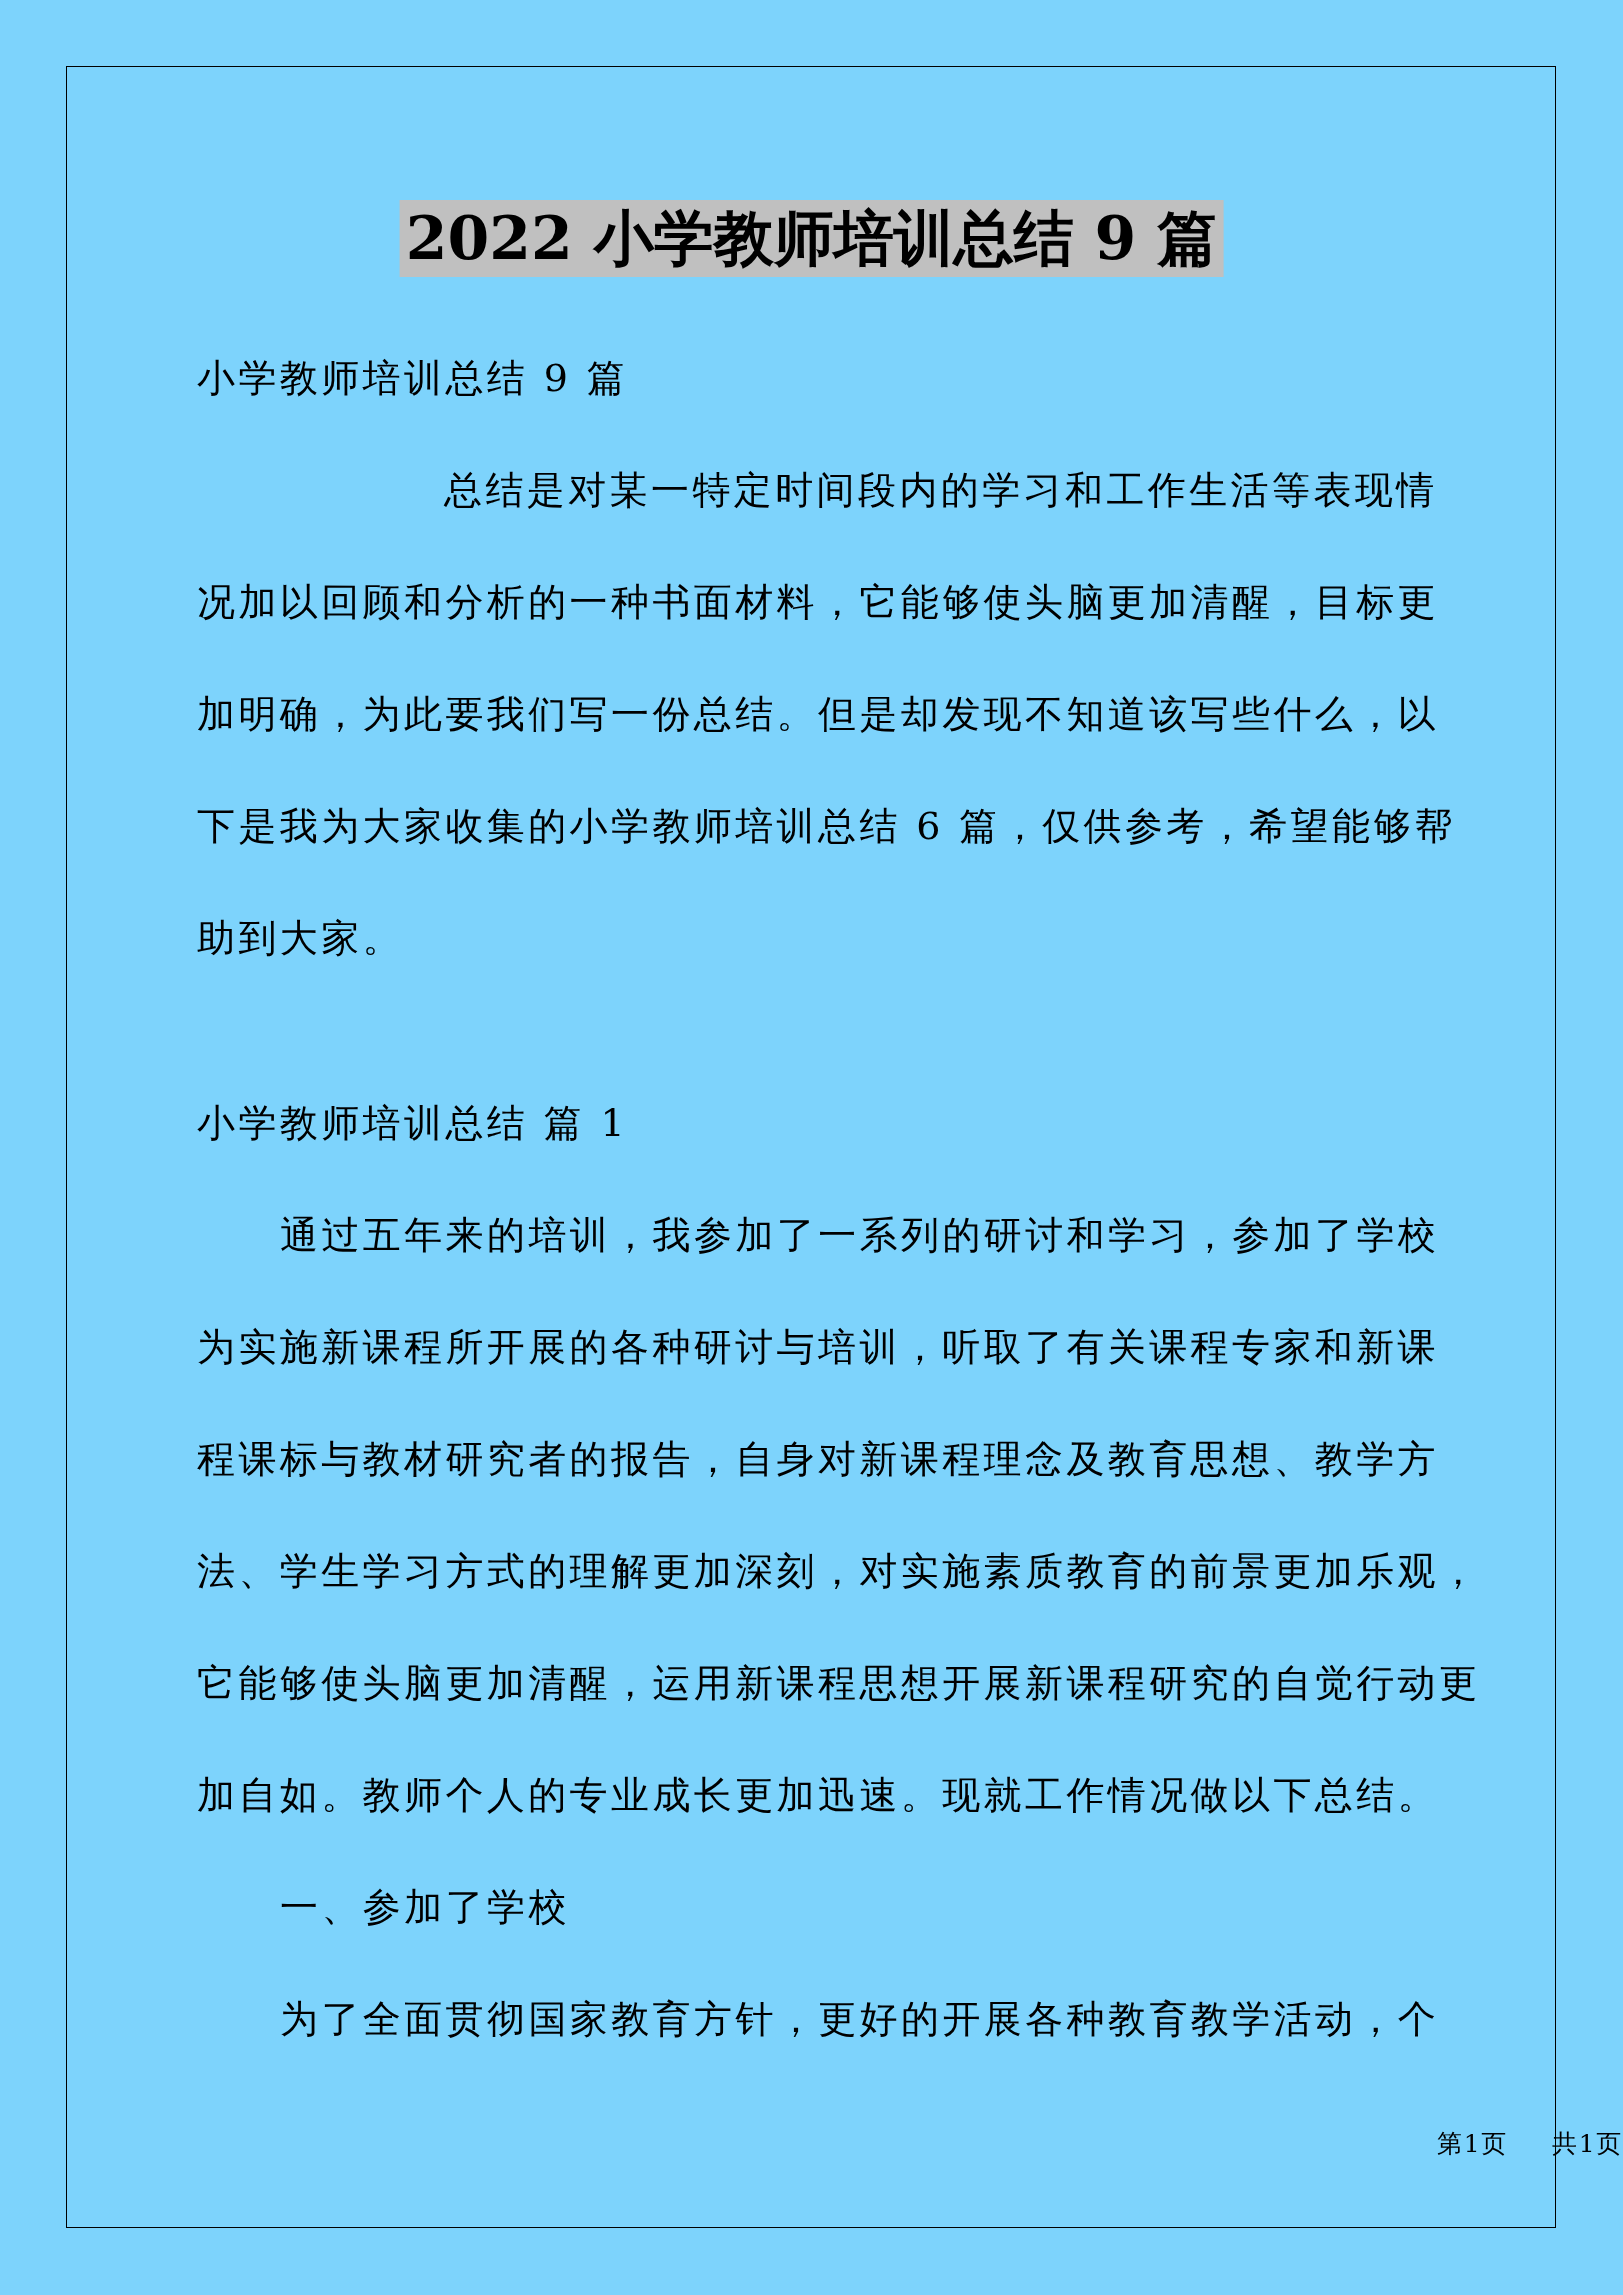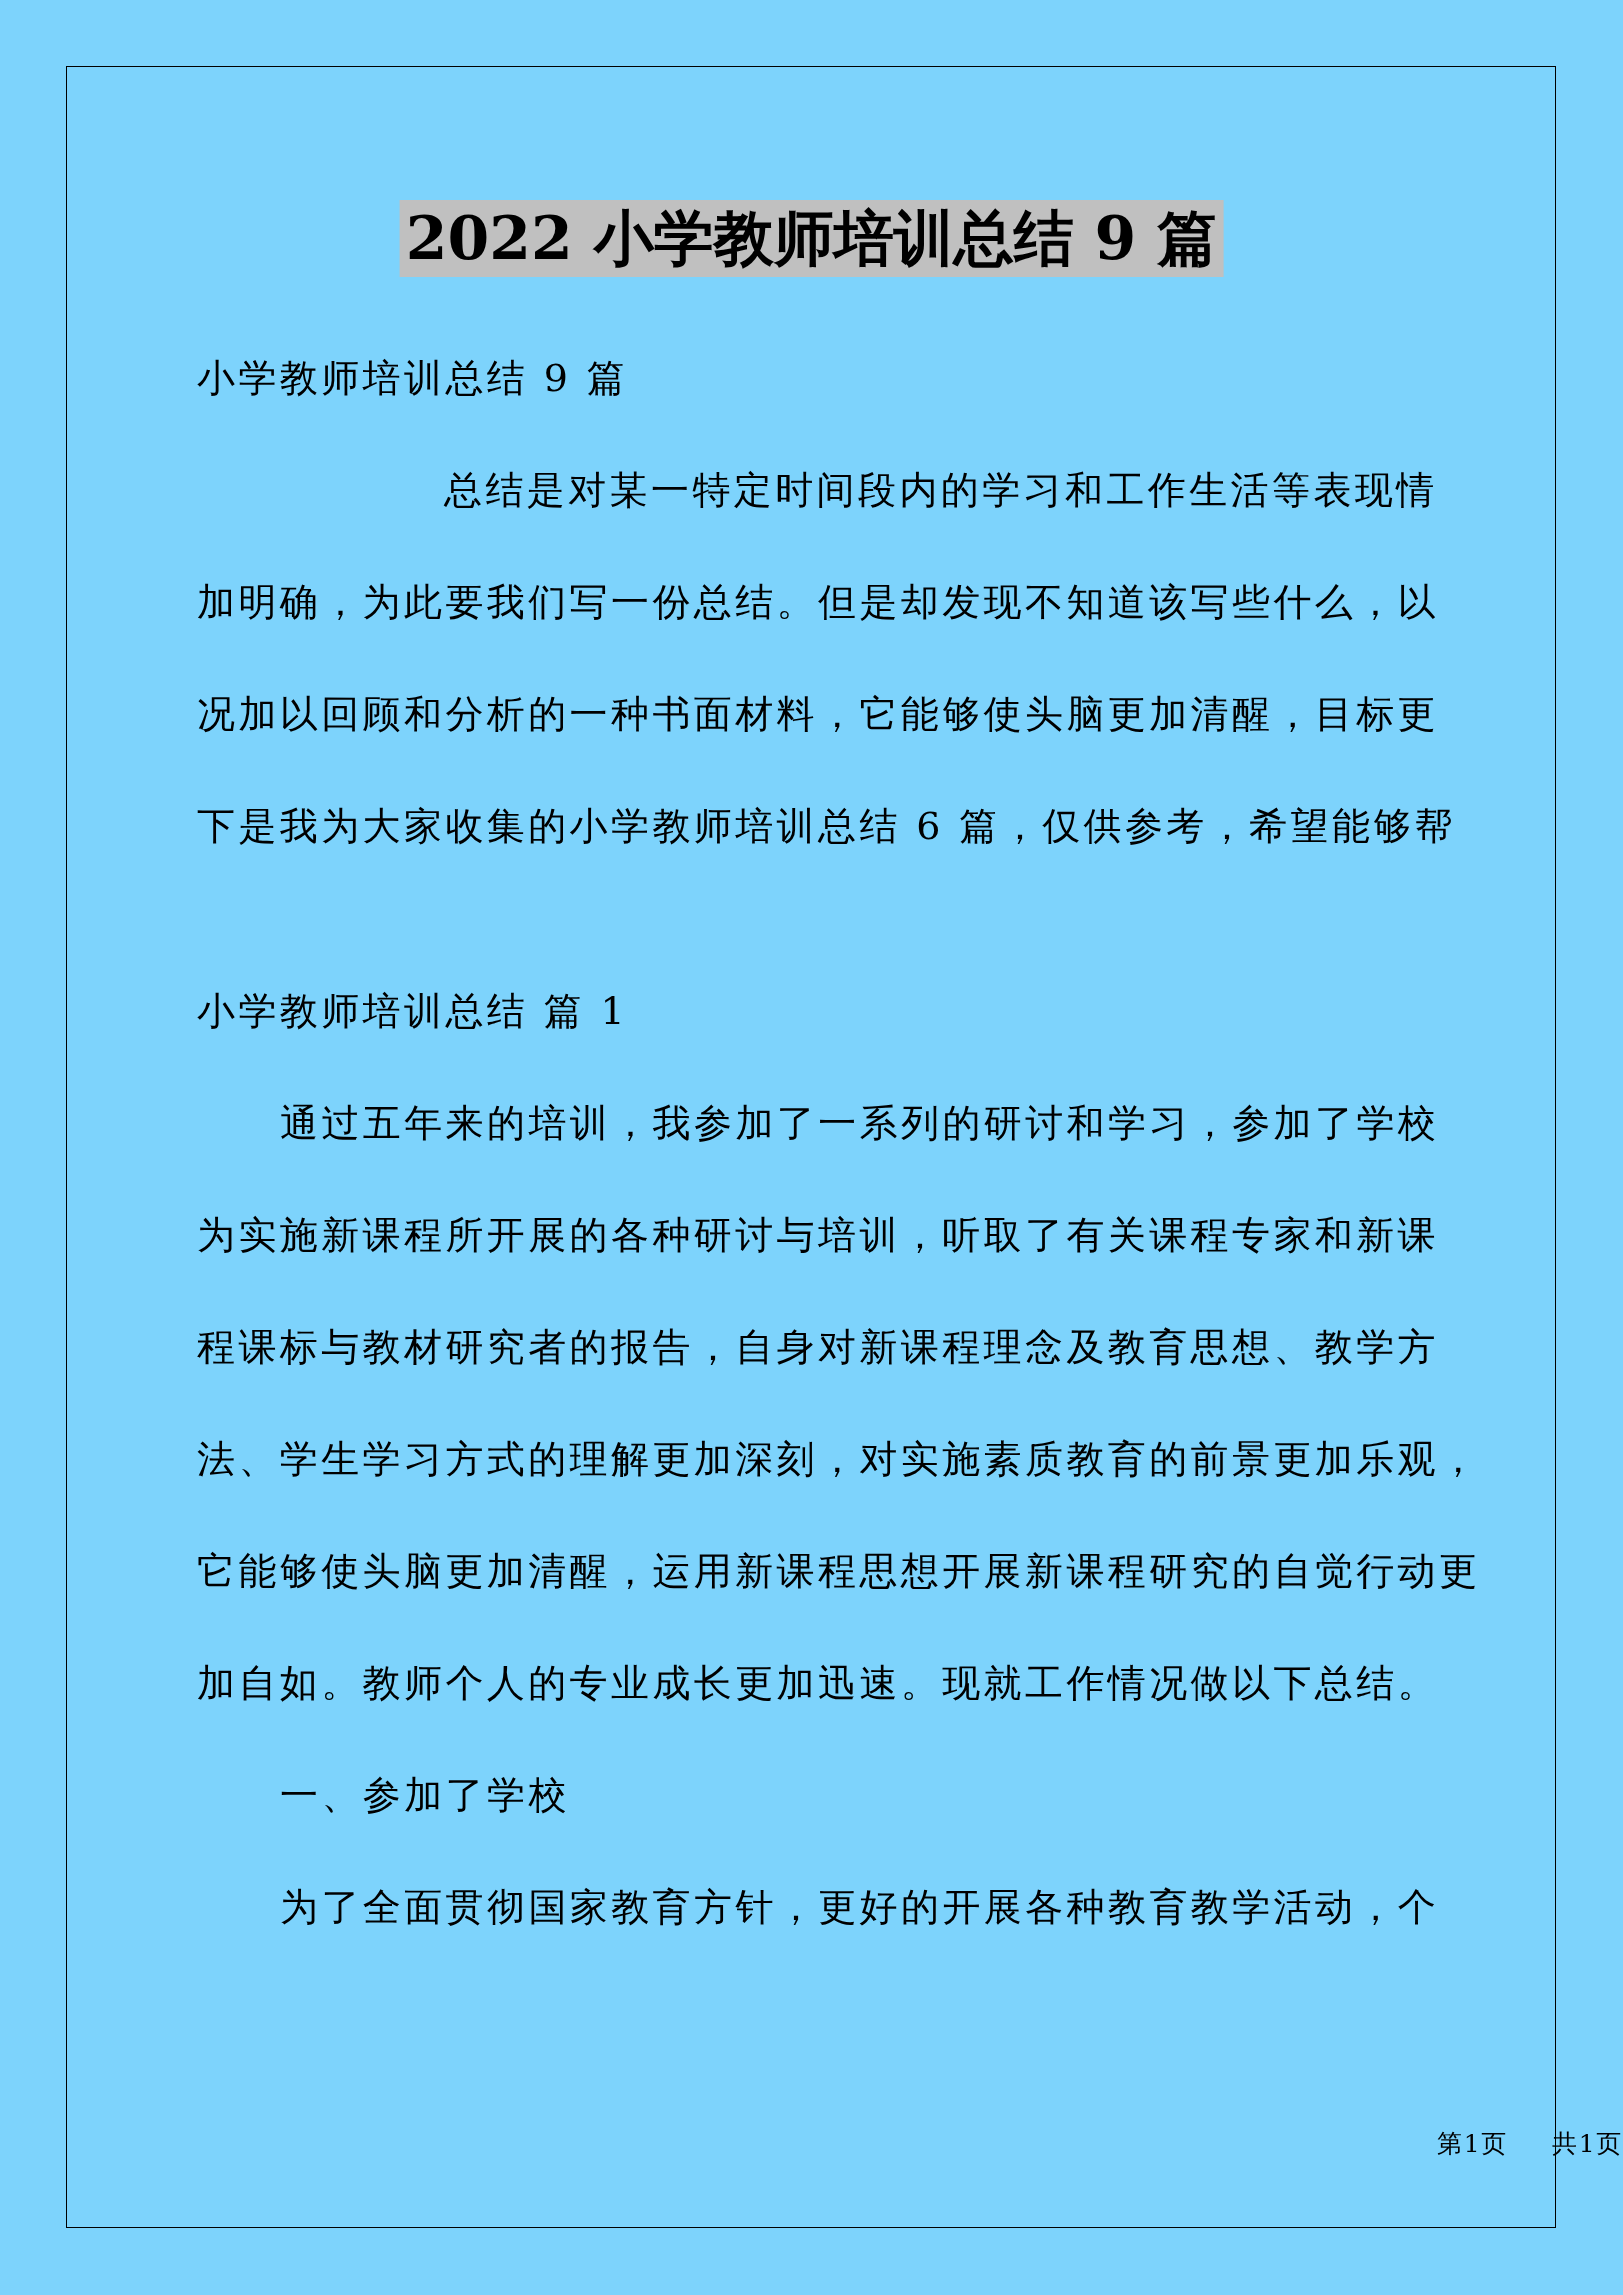--- a/index.html
+++ b/index.html
@@ -77,23 +77,24 @@
   <div class="doc-title">2022 小学教师培训总结 9 篇</div>
 
   <div class="body-text">
 
     <div>
       <div class="line">小学教师培训总结 9 篇</div>
     </div>
 
     <div>
       <div class="line indent-lg">总结是对某一特定时间段内的学习和工作生活等表现情</div>
+      <div class="line">况加以回顾和分析的一种书面材料，它能够使头脑更加清醒，目标更</div>
       <div class="line">加明确，为此要我们写一份总结。但是却发现不知道该写些什么，以</div>
-      <div class="line">况加以回顾和分析的一种书面材料，它能够使头脑更加清醒，目标更</div>
       <div class="line">下是我为大家收集的小学教师培训总结 6 篇，仅供参考，希望能够帮</div>
+      <div class="line">助到大家。</div>
     </div>
 
     <div class="para-gap">
       <div class="line">小学教师培训总结 篇 1</div>
     </div>
 
     <div>
       <div class="line indent-2">通过五年来的培训，我参加了一系列的研讨和学习，参加了学校</div>
       <div class="line">为实施新课程所开展的各种研讨与培训，听取了有关课程专家和新课</div>
       <div class="line">程课标与教材研究者的报告，自身对新课程理念及教育思想、教学方</div>

